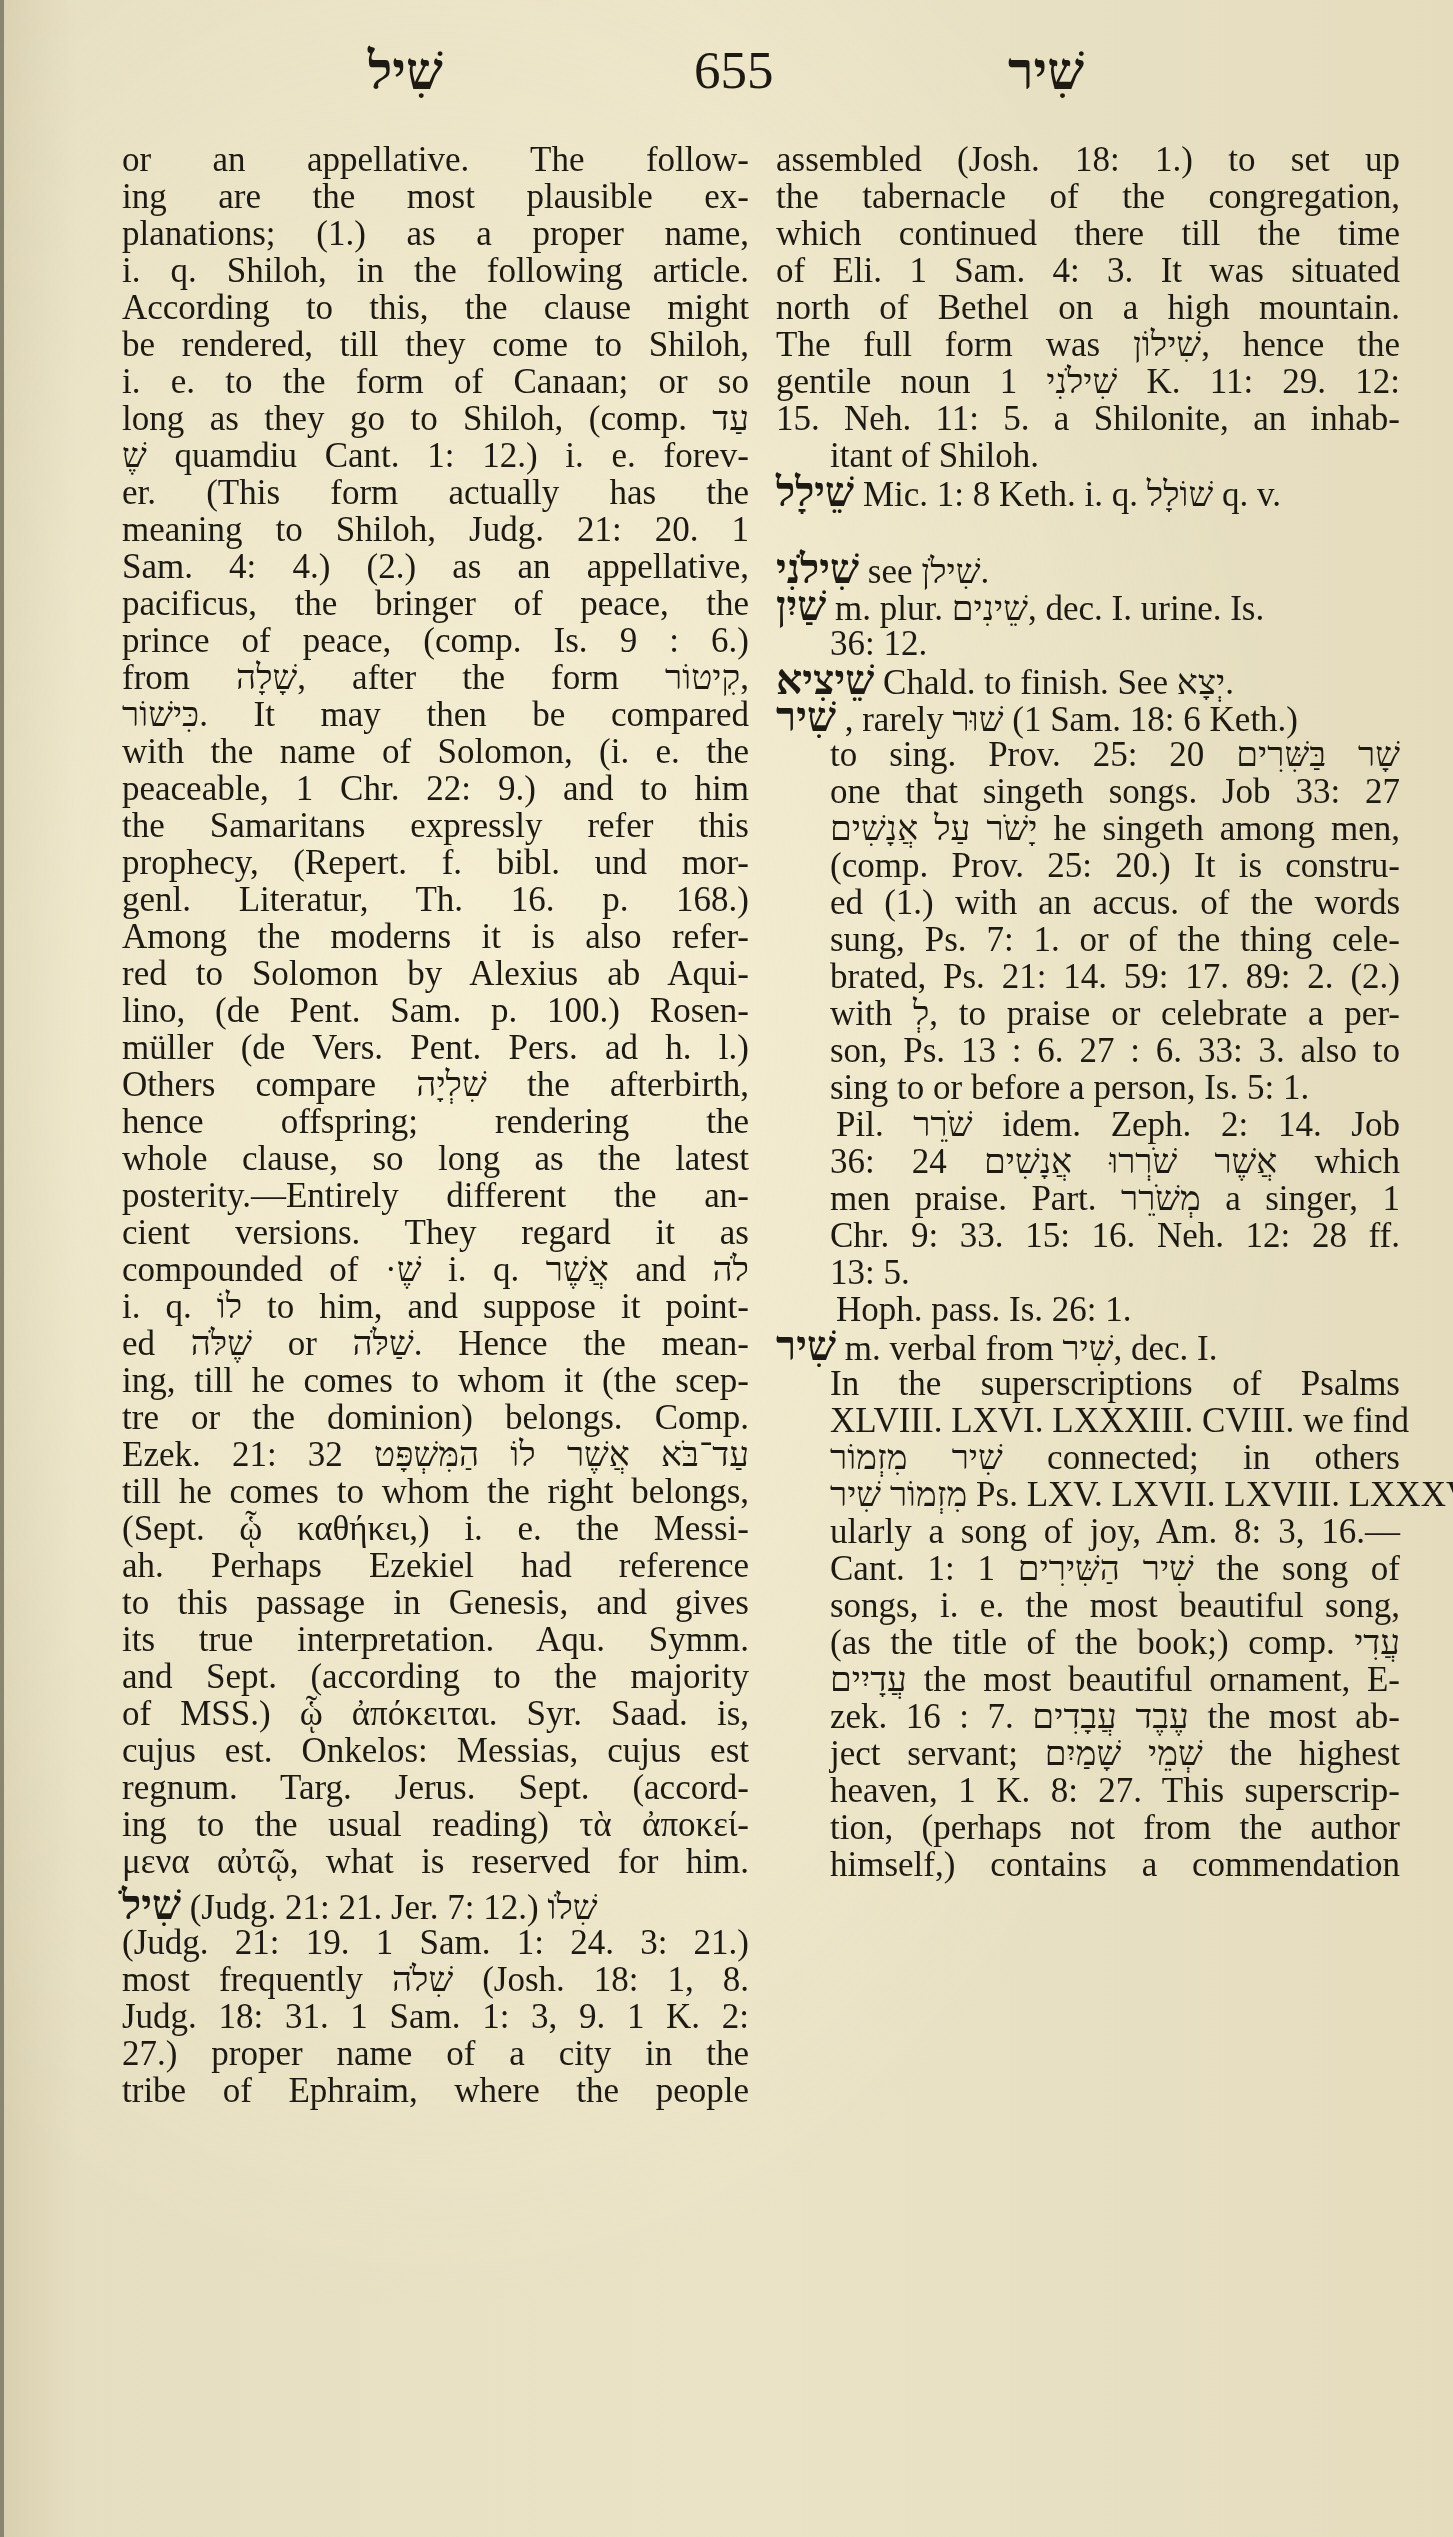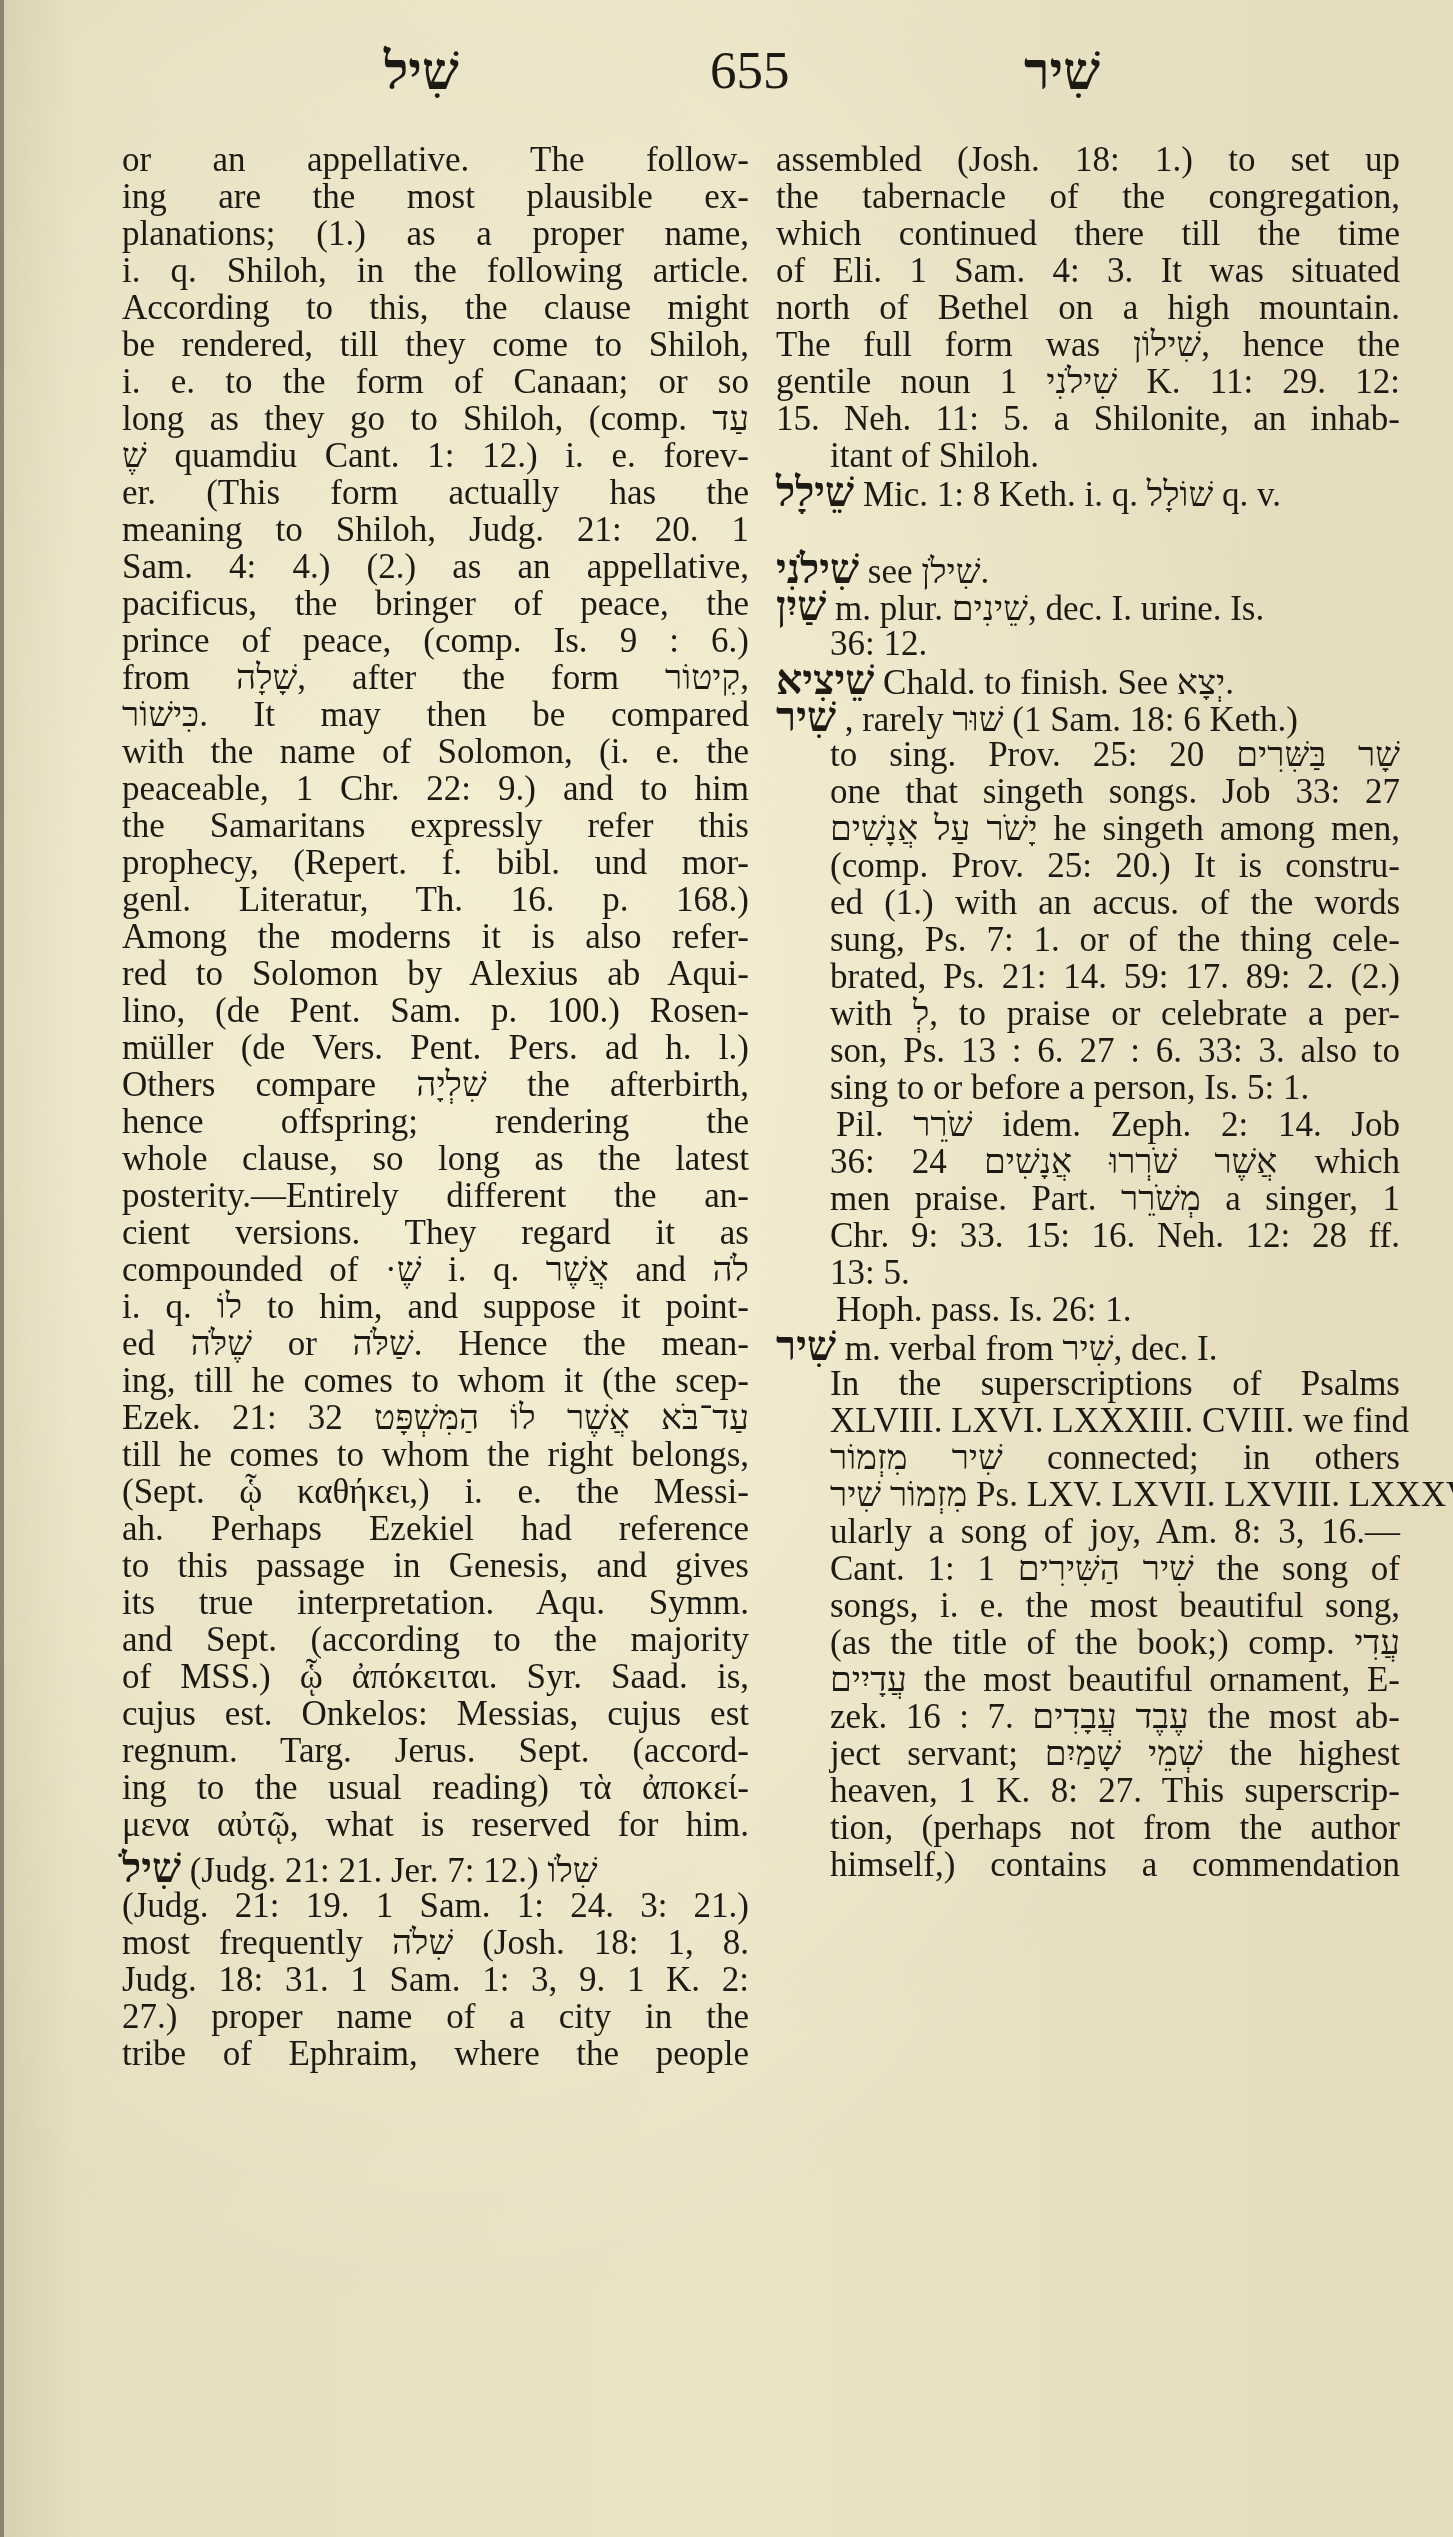--- a/index.html
+++ b/index.html
@@ -7,21 +7,21 @@
     width:1454px; height:2538px; overflow:hidden;
     background:#e9e1c4;
     background-image: radial-gradient(ellipse at 30% 40%, rgba(255,250,225,0.55), rgba(0,0,0,0) 60%),
                       linear-gradient(90deg, #d8cfb0 0px, #e6dec0 76px, #ebe3c6 50%, #e4dcbd 100%);
     font-family:"Liberation Serif","DejaVu Serif",serif;
     color:#1d1a14;
     position:relative;
   }
   .page-edge { position:absolute; left:0; top:0; width:3.8px; height:2538px; background:#8a8570; }
   .header {
-    position:absolute; top:39px; left:16px; width:1430px; height:63px;
+    position:absolute; top:39px; left:0; width:1430px; height:63px;
   }
   .hdr { position:absolute; top:0; font-size:52px; line-height:63px; font-weight:bold; }
   .hdr-left { left:368px; font-family:"DejaVu Serif",serif; }
   .hdr-num { left:694px; font-family:"Liberation Serif",serif; font-weight:normal; font-size:53px; }
   .hdr-right { left:1008px; font-family:"DejaVu Serif",serif; }
 
   .col { position:absolute; top:141px; font-size:35px; line-height:37px; }
   .col-left { left:122px; width:627px; }
   .col-right { left:776px; width:624px; }
   .ln { display:block; white-space:nowrap; text-align:justify; text-align-last:justify; height:37px; }
@@ -69,20 +69,21 @@
     <span class="ln">müller (de Vers. Pent. Pers. ad h. l.)</span>
     <span class="ln">Others compare שִׁלְיָה the afterbirth,</span>
     <span class="ln">hence offspring; rendering the</span>
     <span class="ln">whole clause, so long as the latest</span>
     <span class="ln">posterity.—Entirely different the an-</span>
     <span class="ln">cient versions. They regard it as</span>
     <span class="ln">compounded of ·שֶׁ i. q. אֲשֶׁר and לֹה</span>
     <span class="ln">i. q. לוֹ to him, and suppose it point-</span>
     <span class="ln">ed שֶׁלֹּה or שַׁלֹּה. Hence the mean-</span>
     <span class="ln">ing, till he comes to whom it (the scep-</span>
+    <span class="ln">tre or the dominion) belongs. Comp.</span>
     <span class="ln">Ezek. 21: 32 עַד־בֹּא אֲשֶׁר לוֹ הַמִּשְׁפָּט</span>
     <span class="ln">till he comes to whom the right belongs,</span>
     <span class="ln">(Sept. ᾧ καθήκει,) i. e. the Messi-</span>
     <span class="ln">ah. Perhaps Ezekiel had reference</span>
     <span class="ln">to this passage in Genesis, and gives</span>
     <span class="ln">its true interpretation. Aqu. Symm.</span>
     <span class="ln">and Sept. (according to the majority</span>
     <span class="ln">of MSS.) ᾧ ἀπόκειται. Syr. Saad. is,</span>
     <span class="ln">cujus est. Onkelos: Messias, cujus est</span>
     <span class="ln">regnum. Targ. Jerus. Sept. (accord-</span>

